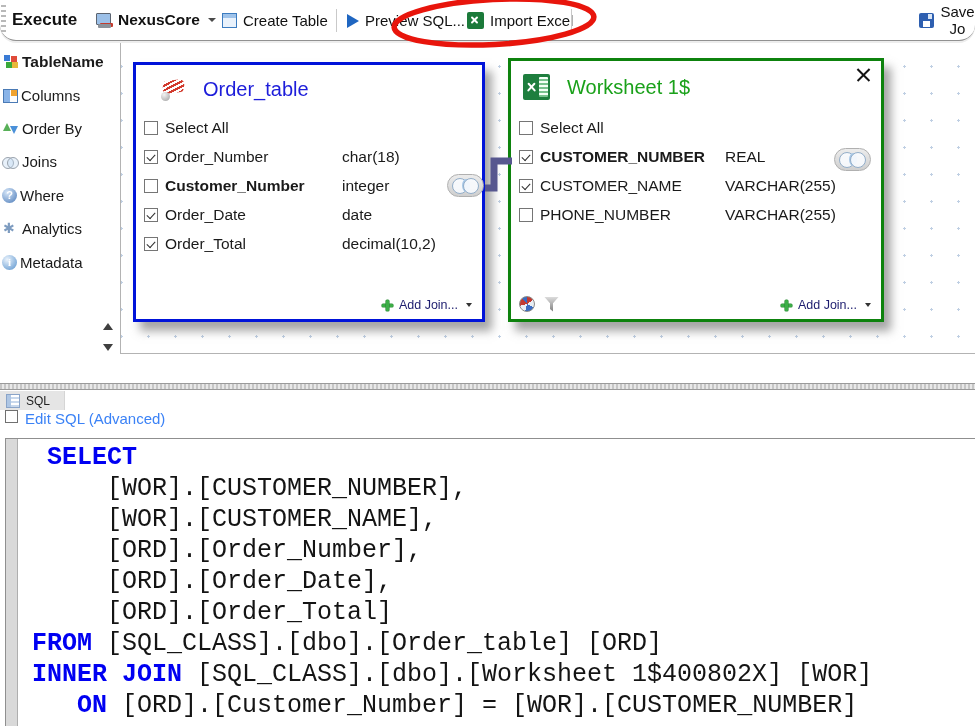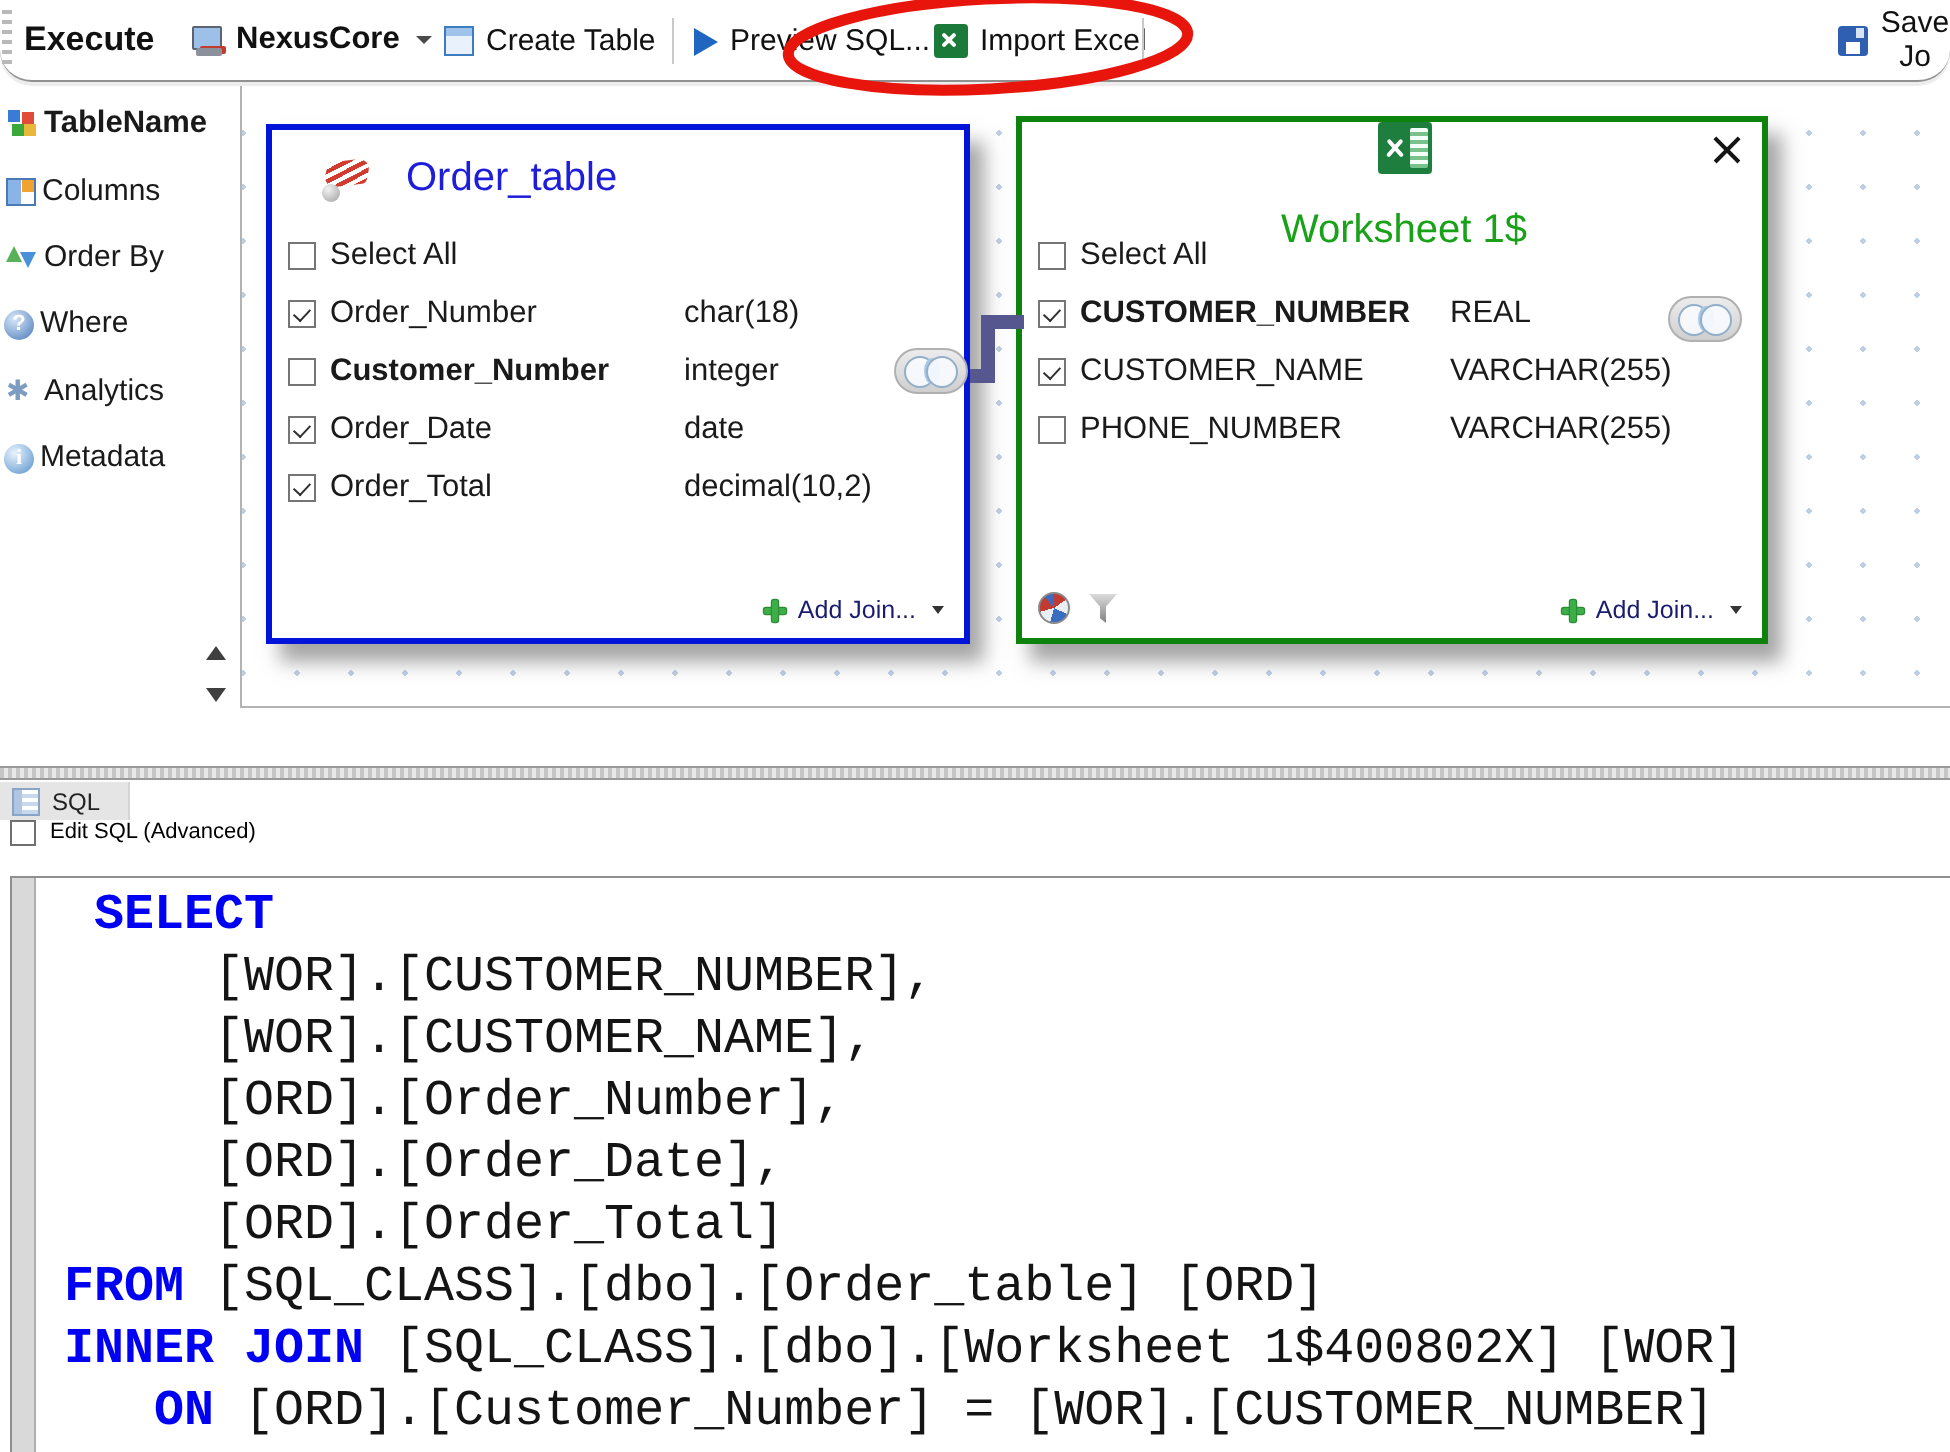--- a/index.html
+++ b/index.html
@@ -88,21 +88,21 @@
        border-left:5px solid transparent;border-right:5px solid transparent;border-bottom:7px solid #3f3f3f;}
   .scroll-arrows::after{content:"";position:absolute;left:3px;bottom:2px;width:0;height:0;
        border-left:5px solid transparent;border-right:5px solid transparent;border-top:7px solid #3f3f3f;}
 
   
   .dlg{position:absolute;background:#fff;z-index:8;box-shadow:7px 9px 9px rgba(105,105,105,.6);}
   .dlg-order{left:133px;top:62px;width:352px;height:260px;border:3px solid var(--blue-border);}
   .dlg-ws{left:508px;top:58px;width:376px;height:264px;border:3px solid var(--green-border);}
   .dlg-header{display:flex;align-items:center;padding-left:12px;gap:17px;}
   .dlg-order .dlg-header{height:48px;margin-left:12px;}
-  .dlg-ws .dlg-header{height:52px;flex-direction:column;}
+  .dlg-ws .dlg-header{height:52px;}
   .dlg-title{font-size:20px;}
   .dlg-order .dlg-title{color:var(--blue-accent);}
   .dlg-ws .dlg-title{color:var(--green-title);}
   .dlg-body{padding-left:8px;}
   .dlg-row{display:grid;align-items:center;height:29px;}
   .dlg-order .dlg-row{grid-template-columns:21px 177px 1fr;}
   .dlg-ws .dlg-row{grid-template-columns:21px 185px 1fr;}
   .col-name,.col-type{font-size:15.5px;color:#1a1a1a;white-space:nowrap;}
   .col-name.b{font-weight:bold;}
   .cb{width:14px;height:14px;border:1px solid #757575;background:#fff;position:relative;cursor:pointer;}
@@ -154,21 +154,21 @@
   
   .splitter{position:absolute;left:0;top:383px;width:975px;height:7px;cursor:row-resize;
        border-top:1px solid #9a9a9a;border-bottom:1px solid #9a9a9a;
        background:repeating-linear-gradient(90deg,#c6c6c6 0 2px,#e8e8e8 2px 4px);}
   .sql-tab{position:absolute;left:0;top:391px;height:19px;display:flex;align-items:center;gap:6px;
        padding:0 14px 0 6px;border-right:1px solid #d5d5d5;font-size:12px;color:#222;cursor:pointer;background:#e5e5e5;text-align:right;}
   .ic-sqltab{position:relative;width:14px;height:14px;border:1px solid #8aa4c8;
        background:repeating-linear-gradient(#ffffff 0 2px,#c8d8ec 2px 4px);}
   .ic-sqltab::before{content:"";position:absolute;left:0;top:0;width:4px;height:12px;background:#aec6e4;}
   .editsql{position:absolute;left:5px;top:410px;display:flex;gap:7px;
-       font-size:11px;color:#000000;cursor:pointer;}
+       font-size:15px;color:#3b82f6;cursor:pointer;}
   .cb-sm{width:13px;height:13px;border:1px solid #707070;background:#fff;}
   .sql-editor{position:absolute;left:5px;top:438px;width:970px;height:288px;background:#fff;
        border-top:1px solid #8f8f8f;border-left:1px solid #8f8f8f;}
   .sql-gutter{position:absolute;left:0;top:0;bottom:0;width:12px;background:#d9d9d9;border-right:1px solid #aeaeae;}
   .sql-code{position:absolute;left:13px;top:3px;right:0;bottom:0;padding-left:13px;overflow:hidden;
        font-family:"Liberation Mono",monospace;font-size:25px;line-height:31px;color:#141414;white-space:pre;}
   .sql-line{white-space:pre;}
   .kw{color:var(--keyword-blue);font-weight:bold;}
 </style>
 </head>
@@ -214,20 +214,24 @@
       <span class="sico ic-tablename"></span>
       <span>TableName</span>
     </div>
     <div class="side-item">
       <span class="sico ic-columns"></span>
       <span>Columns</span>
     </div>
     <div class="side-item">
       <span class="sico ic-orderby"></span>
       <span>Order By</span>
+    </div>
+    <div class="side-item">
+      <span class="sico ic-joins"></span>
+      <span>Joins</span>
     </div>
     <div class="side-item">
       <span class="sico ic-where"></span>
       <span>Where</span>
     </div>
     <div class="side-item">
       <span class="sico ic-analytics"></span>
       <span>Analytics</span>
     </div>
     <div class="side-item">

